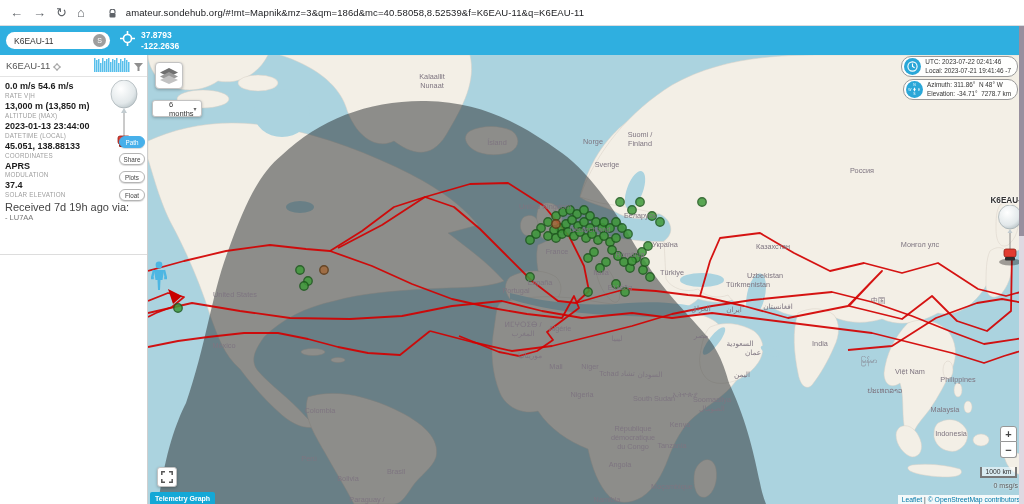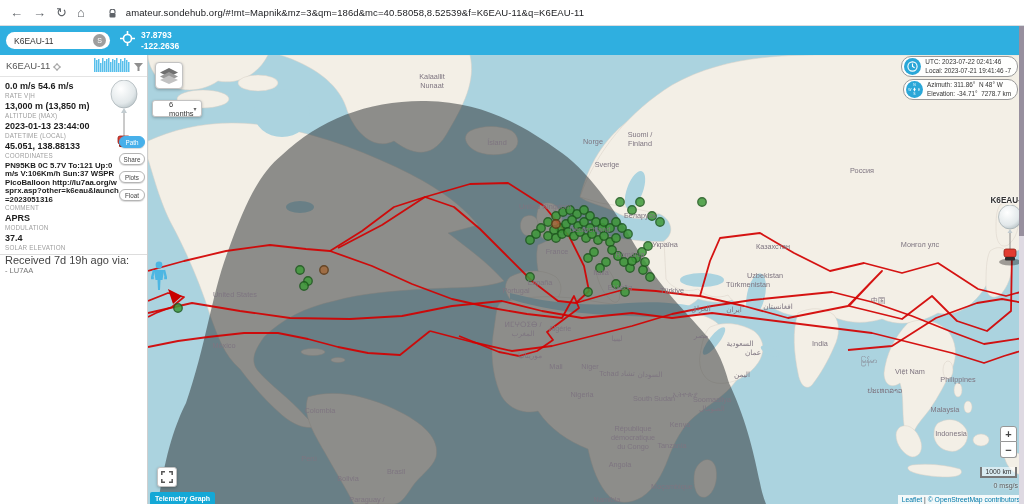--- a/index.html
+++ b/index.html
@@ -174,24 +174,20 @@
         <div class="v">13,000 m (13,850 m)</div>
           <div class="l">ALTITUDE (MAX)</div>
       </div>
       <div class="fld">
         <div class="v">2023-01-13 23:44:00</div>
           <div class="l">DATETIME (LOCAL)</div>
       </div>
       <div class="fld">
         <div class="v">45.051, 138.88133</div>
           <div class="l">COORDINATES</div>
-      </div>
-      <div class="fld cmt">
-        <div class="v">PN95KB 0C 5.7V To:121 Up:0m/s V:106Km/h Sun:37 WSPR PicoBalloon http://lu7aa.org/wsprx.asp?other=k6eau&amp;launch=2023051316</div>
-          <div class="l">COMMENT</div>
       </div>
       <div class="fld">
         <div class="v">APRS</div>
           <div class="l">MODULATION</div>
       </div>
       <div class="fld">
         <div class="v">37.4</div>
           <div class="l">SOLAR ELEVATION</div>
       </div>
       <div class="recvd">Received 7d 19h ago via:</div>
@@ -361,21 +357,21 @@
         <div class="clabel" style="left: 397px; top: 152px;">United Kingdom</div>
         <div class="clabel" style="left: 409px; top: 197px;">France</div>
         <div class="clabel" style="left: 442px; top: 175px;">Deutschland</div>
         <div class="clabel" style="left: 453px; top: 218px;">Italia</div>
         <div class="clabel" style="left: 392px; top: 228px;">España</div>
         <div class="clabel" style="left: 368px; top: 236px;">Portugal</div>
         <div class="clabel" style="left: 482px; top: 200px;">România</div>
         <div class="clabel" style="left: 492px; top: 161px;">Беларусь</div>
         <div class="clabel" style="left: 517px; top: 190px;">Україна</div>
         <div class="clabel" style="left: 472px; top: 233px;">Ελλάδα</div>
-        <div class="clabel" style="left: 524px; top: 236px;">Türkiye</div>
+        <div class="clabel" style="left: 524px; top: 218px;">Türkiye</div>
         <div class="clabel" style="left: 714px; top: 116px;">Россия</div>
         <div class="clabel" style="left: 625px; top: 192px;">Казахстан</div>
         <div class="clabel" style="left: 752px; top: 190px; margin-left: 20px;">Монгол улс</div>
         <div class="clabel" style="left: 617px; top: 221px;">Uzbekistan</div>
         <div class="clabel" style="left: 600px; top: 230px;">Türkmenistan</div>
         <div class="clabel" style="left: 630px; top: 252px;">افغانستان</div>
         <div class="clabel" style="left: 586px; top: 255px;">ايران</div>
         <div class="clabel" style="left: 553px; top: 254px;">العراق</div>
         <div class="clabel" style="left: 592px; top: 289px;">السعودية</div>
         <div class="clabel" style="left: 605px; top: 298px;">عمان</div>

